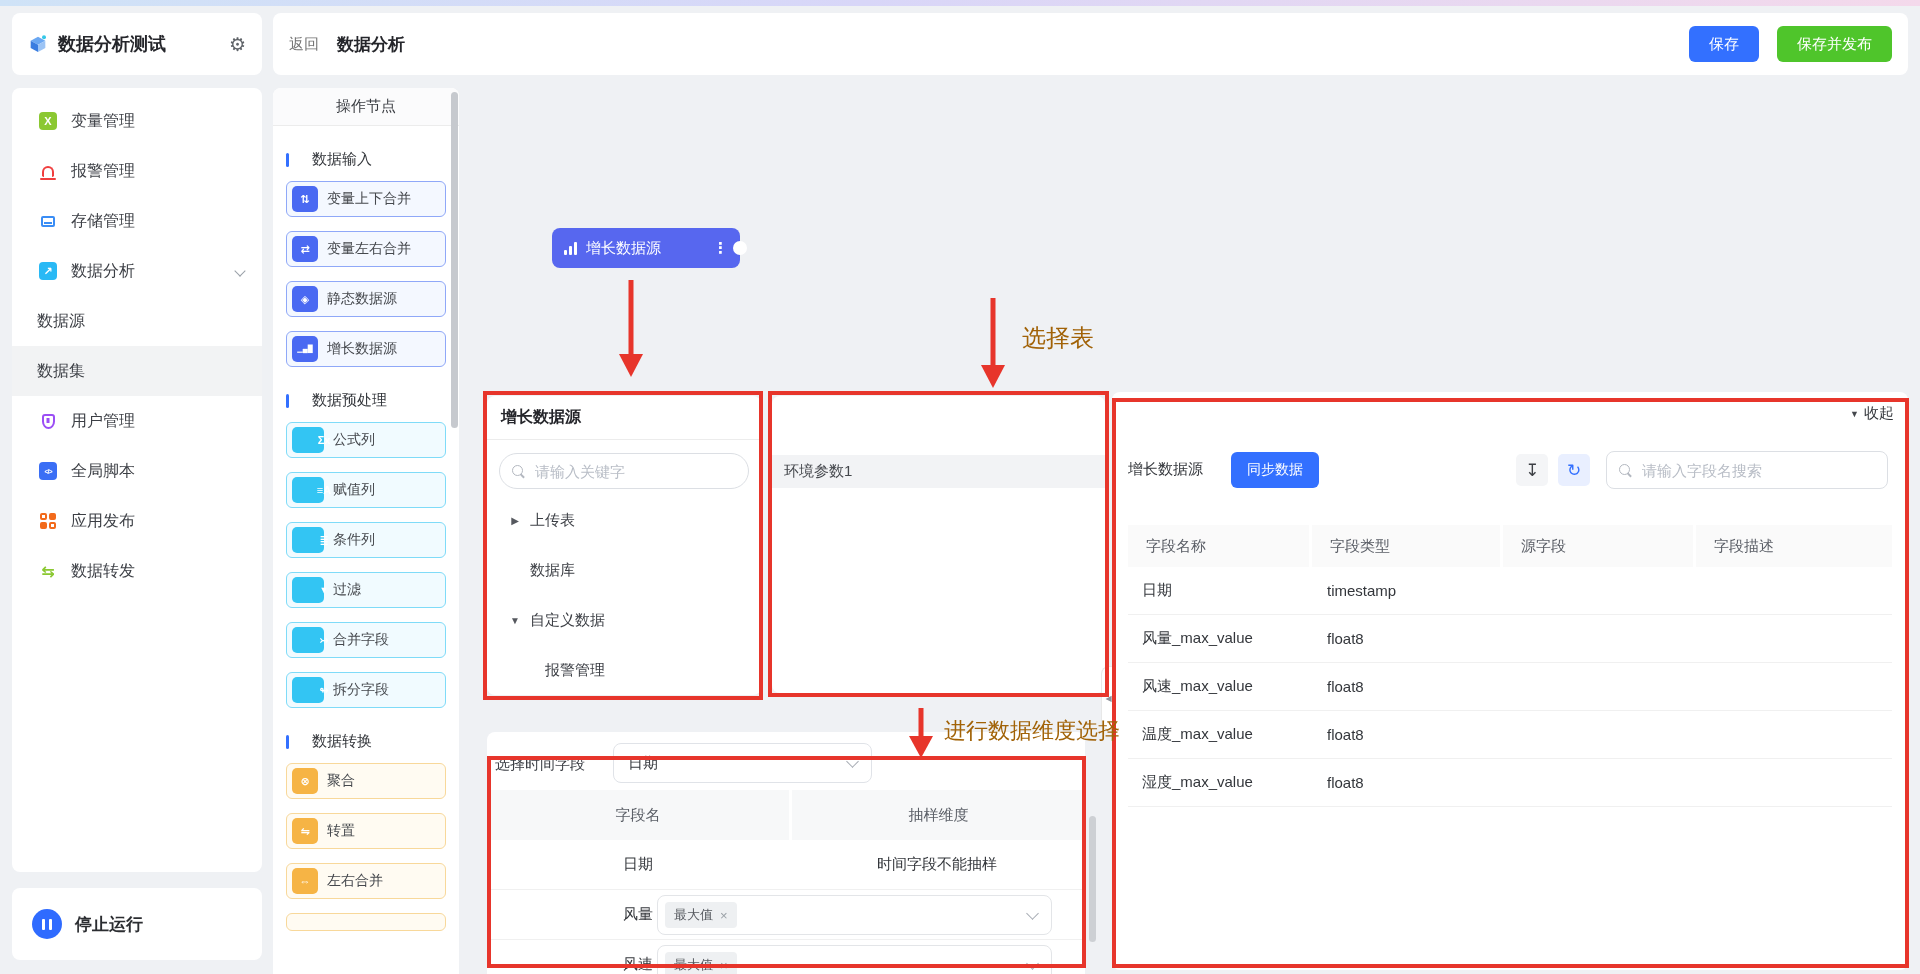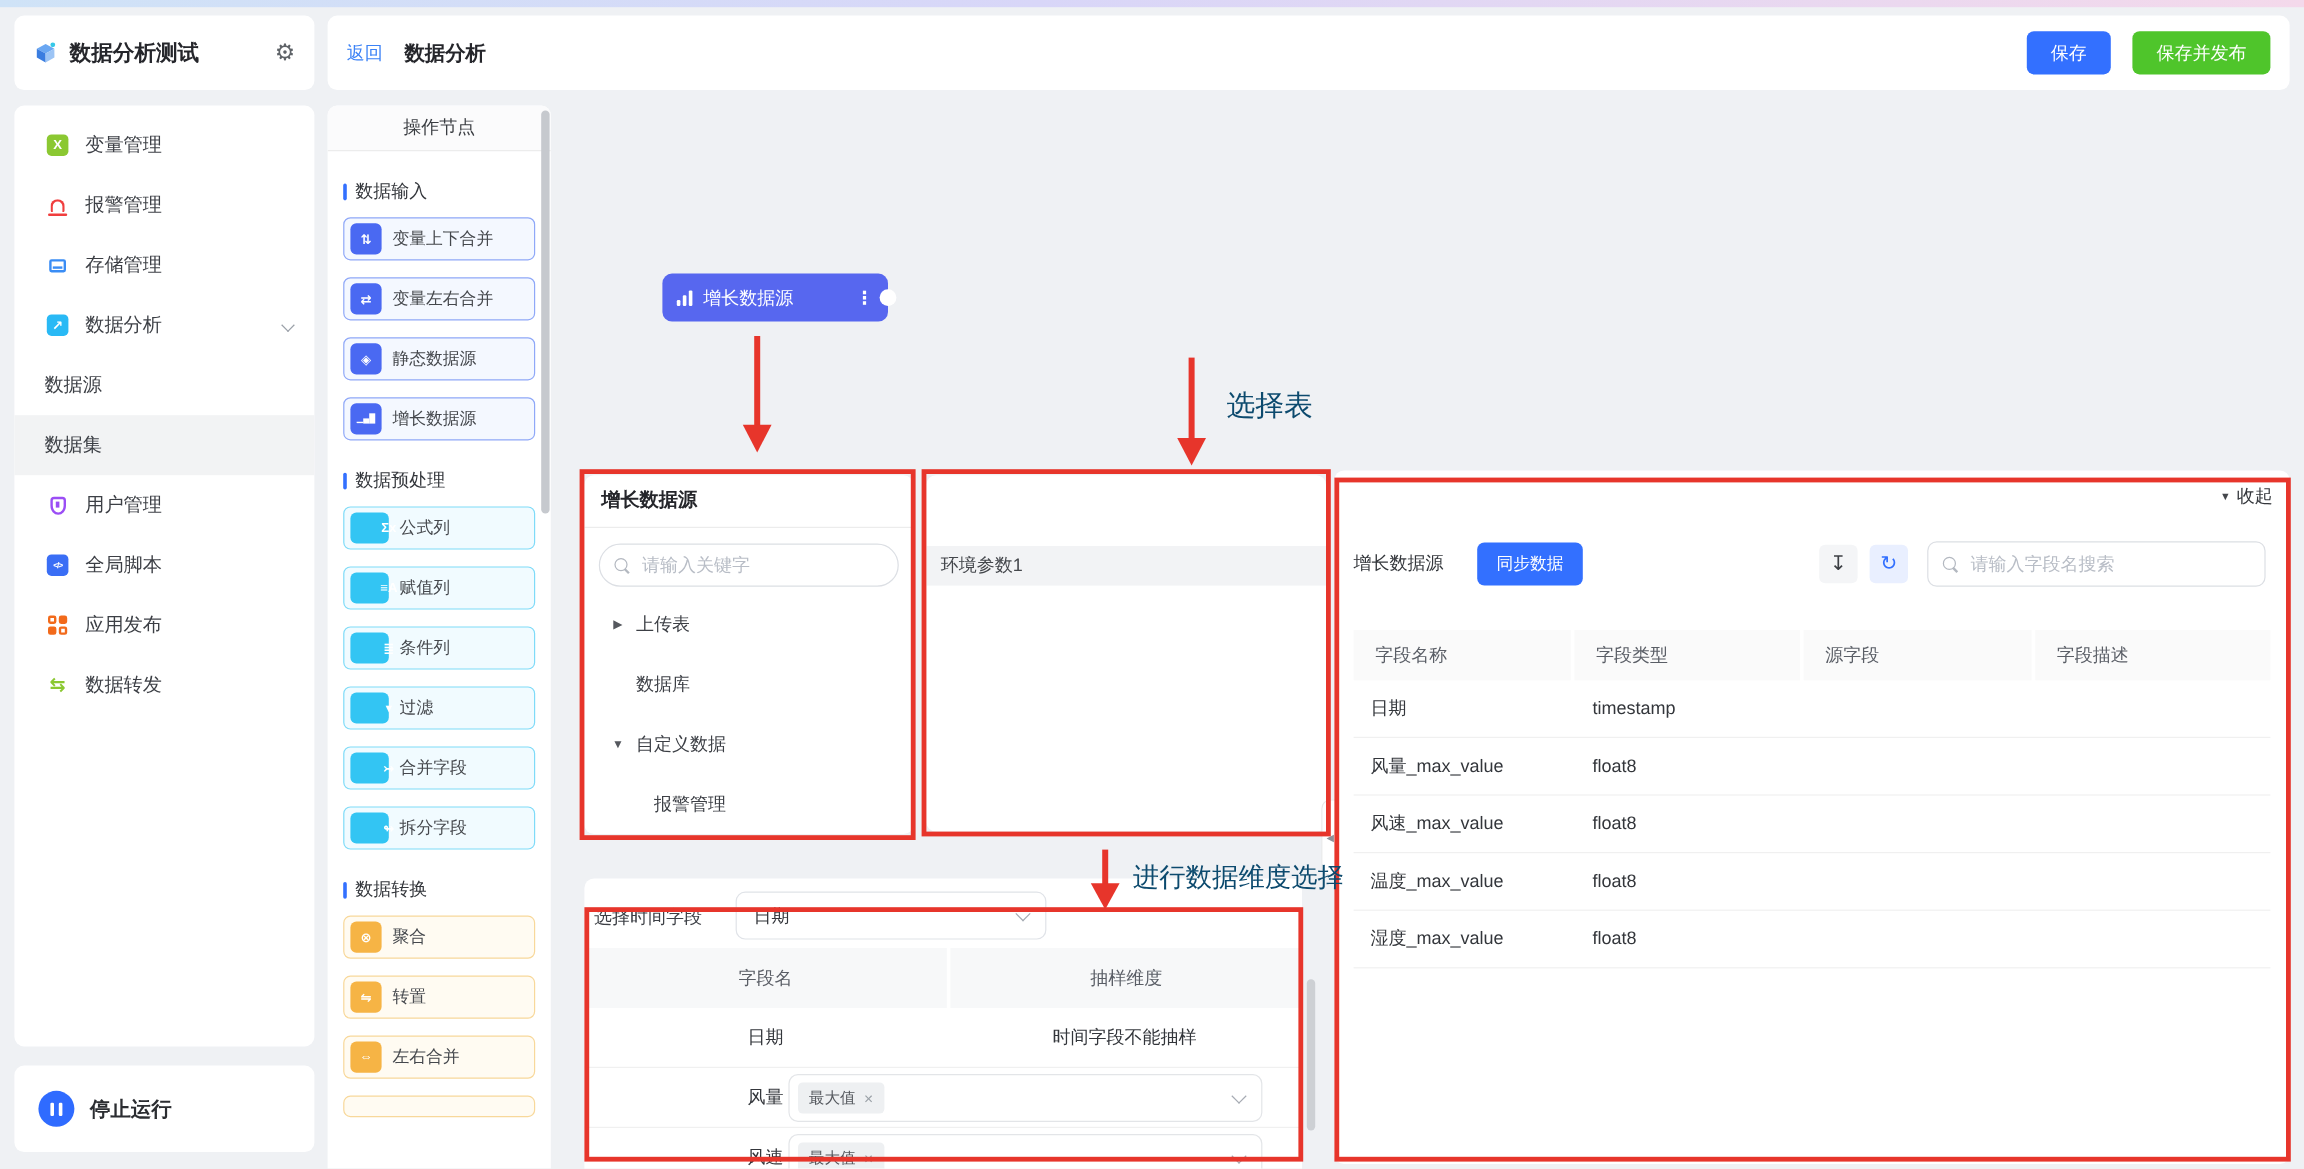--- a/index.html
+++ b/index.html
@@ -9,21 +9,21 @@
   .grad{position:absolute;left:0;top:0;width:1920px;height:6px;
         background:linear-gradient(90deg,#cfe3f7,#d8d6f8 45%,#f4d9eb);}
   .card{position:absolute;background:#fff;border-radius:8px;}
 
   
   .logo-card{left:12px;top:13px;width:250px;height:62px;display:flex;align-items:center;padding:0 16px;}
   .logo-cube{width:30px;height:30px;flex:none;position:relative;}
   .app-title{font-size:18px;font-weight:bold;color:#25262b;margin-left:10px;flex:1;}
   .gear{font-size:19px;color:#5f6368;}
   .head-card{left:273px;top:13px;width:1635px;height:62px;display:flex;align-items:center;padding:0 16px;}
-  .back-link{font-size:15px;color:#3b82f6;}
+  .back-link{font-size:15px;color:#737373;}
   .crumb{font-size:17px;font-weight:bold;color:#25262b;margin-left:18px;}
   .spacer{flex:1;}
   .btn{border:none;border-radius:6px;height:36px;color:#fff;font-size:15px;padding:0 20px;
        font-family:inherit;cursor:pointer;}
   .btn-save{background:#3370ff;margin-right:18px;}
   .btn-pub{background:#4fc52b;}
 
   
   .side-card{left:12px;top:88px;width:250px;height:784px;padding-top:8px;}
   .side-item{height:50px;display:flex;align-items:center;padding-left:26px;font-size:16px;color:#3c3f45;gap:13px;cursor:pointer;}
@@ -53,21 +53,21 @@
   .stop-card{left:12px;top:888px;width:250px;height:72px;display:flex;align-items:center;padding-left:20px;gap:13px;}
   .pause{width:30px;height:30px;border-radius:50%;background:#2f6bff;display:flex;align-items:center;justify-content:center;gap:4px;}
   .pause i{width:3px;height:11px;background:#fff;border-radius:1px;}
   .stop-label{font-size:17px;font-weight:bold;color:#2b2d31;}
 
   
   .ops-card{left:273px;top:88px;width:186px;height:886px;border-radius:8px 8px 0 0;overflow:hidden;}
   .ops-head{height:38px;display:flex;align-items:center;justify-content:center;font-size:15px;color:#3a3d42;
             background:#fbfbfc;border-bottom:1px solid #ececec;}
   .ops-body{padding:8px 13px 0 13px;}
-  .sec-label{display:flex;align-items:center;gap:7px;font-size:15px;color:#33363b;margin:16px 0 12px 0;}
+  .sec-label{display:flex;align-items:center;gap:23px;font-size:15px;color:#33363b;margin:16px 0 12px 0;}
   .sec-label i{width:3px;height:14px;background:#3370ff;border-radius:2px;}
   .op-btn{height:36px;border-radius:6px;display:flex;align-items:center;gap:9px;padding-left:5px;
           margin-bottom:14px;font-size:14px;color:#45484d;cursor:pointer;}
   .op-ic{width:26px;height:26px;border-radius:5px;color:#fff;display:flex;align-items:center;justify-content:center;
          font-size:11px;font-weight:bold;flex:none;}
   .t-blue{background:#f4f8ff;border:1px solid #8fa8f8;}  .t-blue .op-ic{background:#4a69f2;}
   .t-cyan{background:#f1fbff;border:1px solid #7fdbf8;}  .t-cyan .op-ic{background:#33c5f3;padding-left:32px;}
   .t-orange{background:#fffbf2;border:1px solid #f8d89a;}.t-orange .op-ic{background:#f6b445;}
   .op-btn.cut{height:18px;margin-bottom:0;}
   .vthumb{position:absolute;background:#c6c9ce;border-radius:4px;}
@@ -148,21 +148,21 @@
   .frow{display:flex;height:48px;border-bottom:1px solid #f0f0f0;margin:0 16px;align-items:center;}
   .frow div{padding-left:18px;font-size:15px;color:#33363b;}
   .frow .fc1{padding-left:14px;}
   .handle{position:absolute;left:-11px;top:274px;width:14px;height:64px;background:#fff;border:1px solid #e8e8e8;
           border-right:none;border-radius:8px 0 0 8px;display:flex;align-items:center;justify-content:center;
           font-size:8px;color:#8d9199;cursor:pointer;}
 
   
   .redbox{position:absolute;border:4px solid #e7352b;z-index:15;pointer-events:none;}
   .ann-svg{position:absolute;left:0;top:0;z-index:20;pointer-events:none;}
-  .ann-text{position:absolute;color:#0c4a6e;z-index:20;font-weight:500;pointer-events:none;}
+  .ann-text{position:absolute;color:#a16207;z-index:20;font-weight:500;pointer-events:none;}
   .ann-a{left:1022px;top:322px;font-size:24px;}
   .ann-b{left:944px;top:716px;font-size:22px;}
 </style>
 </head>
 <body>
 
 <div class="stage">
   <div class="grad"></div>
 
   <div class="card logo-card">

